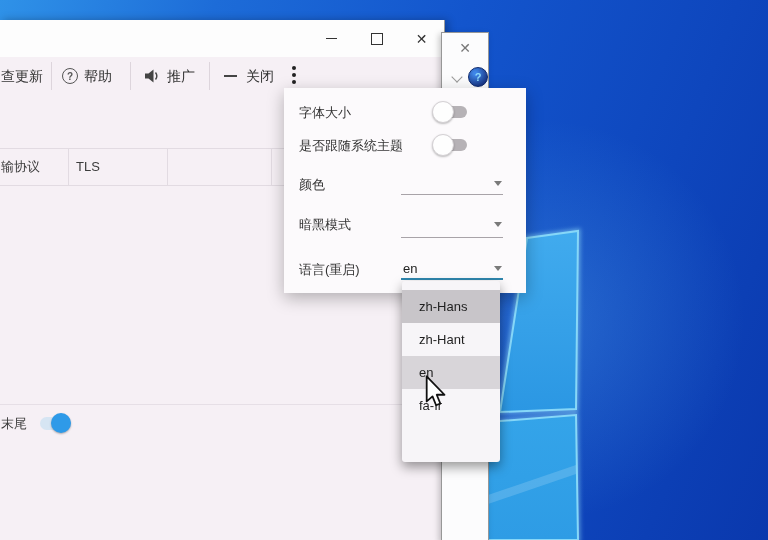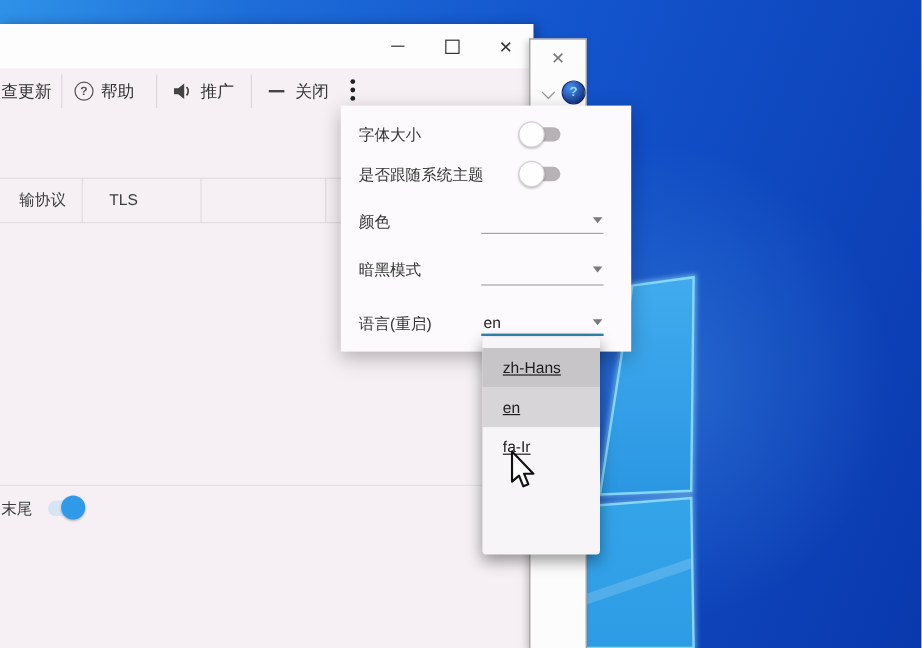--- a/index.html
+++ b/index.html
@@ -27,21 +27,21 @@
   .help-circle{position:absolute;top:11px;width:14px;height:14px;border:1.3px solid #555;border-radius:50%;
     font-size:10px;color:#555;display:flex;align-items:center;justify-content:center;font-weight:bold;}
   .speaker-svg{position:absolute;top:11px;}
   .minus-icon{position:absolute;top:18px;width:13px;height:2px;background:#444;}
   .dots-icon{position:absolute;top:9px;display:flex;flex-direction:column;gap:3px;}
   .dots-icon i{width:4px;height:4px;border-radius:50%;background:#222;}
 
   .table-header{position:absolute;left:0;top:128px;right:0;height:36px;
     border-top:1px solid #e2dbe2;border-bottom:1px solid #e2dbe2;background:#f6f0f5;}
   .th-sep{position:absolute;top:0;height:36px;width:1px;background:#e2dbe2;}
-  .th-label{position:absolute;top:0;height:36px;line-height:36px;font-size:13px;color:#3c3c3c;white-space:nowrap;padding-left:15px;}
+  .th-label{position:absolute;top:0;height:36px;line-height:36px;font-size:13px;color:#3c3c3c;white-space:nowrap;}
 
   .status-divider{position:absolute;left:0;right:0;top:384px;height:1px;background:#e6dfe6;}
   .status-label{position:absolute;left:1px;top:395px;font-size:13px;color:#3c3c3c;}
   .sw-on-track{position:absolute;left:40px;top:397px;width:31px;height:13px;border-radius:7px;background:#d6e5f3;}
   .sw-on-thumb{position:absolute;left:51px;top:393px;width:20px;height:20px;border-radius:50%;
     background:#2e9ae8;box-shadow:0 1px 2px rgba(0,0,0,.3);}
 
   
   .helper-window{position:absolute;left:441px;top:32px;width:46px;height:508px;background:#fcfcfd;
     border:1px solid #979797;border-bottom:none;box-shadow:-2px 2px 6px rgba(0,0,0,.22);z-index:2;}
@@ -61,21 +61,21 @@
     border:1px solid #d4d1d4;box-shadow:0 1px 2px rgba(0,0,0,.25);}
   .dd-underline{position:absolute;left:117px;width:102px;height:1px;background:#a8a3a8;}
   .dd-underline.active{height:2px;background:#2f86ae;}
   .dd-chevron{position:absolute;left:210px;width:0;height:0;
     border-left:4.5px solid transparent;border-right:4.5px solid transparent;border-top:5px solid #7a7a7a;}
   .dd-value{position:absolute;left:119px;font-size:13px;color:#222;}
 
   
   .lang-dropdown{position:absolute;left:402px;top:281px;width:98px;height:181px;background:#f7f5f8;
     border-radius:3px;box-shadow:0 5px 12px rgba(0,0,0,.4);padding-top:9px;box-sizing:border-box;z-index:4;}
-  .dd-item{height:33px;line-height:33px;padding-left:17px;font-size:13px;color:#1f1f1f;text-decoration:underline;}
+  .dd-item{height:33px;line-height:33px;padding-left:17px;font-size:13px;color:#1f1f1f;}
   .dd-item.selected{background:#c8c5c9;}
   .dd-item.hovered{background:#d8d5d9;}
 
   .cursor{position:absolute;left:424px;top:375px;z-index:6;}
 </style>
 </head>
 <body>
 
 <div class="desktop">
 
@@ -178,20 +178,21 @@
     <span class="dd-underline" style="top:149px"></span>
 
     <span class="sp-label" style="top:173px">语言(重启)</span>
     <span class="dd-value" style="top:173px">en</span>
     <span class="dd-chevron" style="top:178px"></span>
     <span class="dd-underline active" style="top:190px"></span>
   </div>
 
   <div class="lang-dropdown">
     <div class="dd-item selected">zh-Hans</div>
+    <div class="dd-item">zh-Hant</div>
     <div class="dd-item hovered">en</div>
     <div class="dd-item">fa-Ir</div>
   </div>
 
   <svg class="cursor" width="24" height="34" viewBox="0 0 13.5 21">
     <path d="M1,0.8 L1,16.3 L4.6,13.2 L6.8,18.7 L9.4,17.6 L7.2,12.2 L12,12.2 Z" fill="#fff" stroke="#111" stroke-width="1.1" stroke-linejoin="round"></path>
   </svg>
 
 </div>
 

